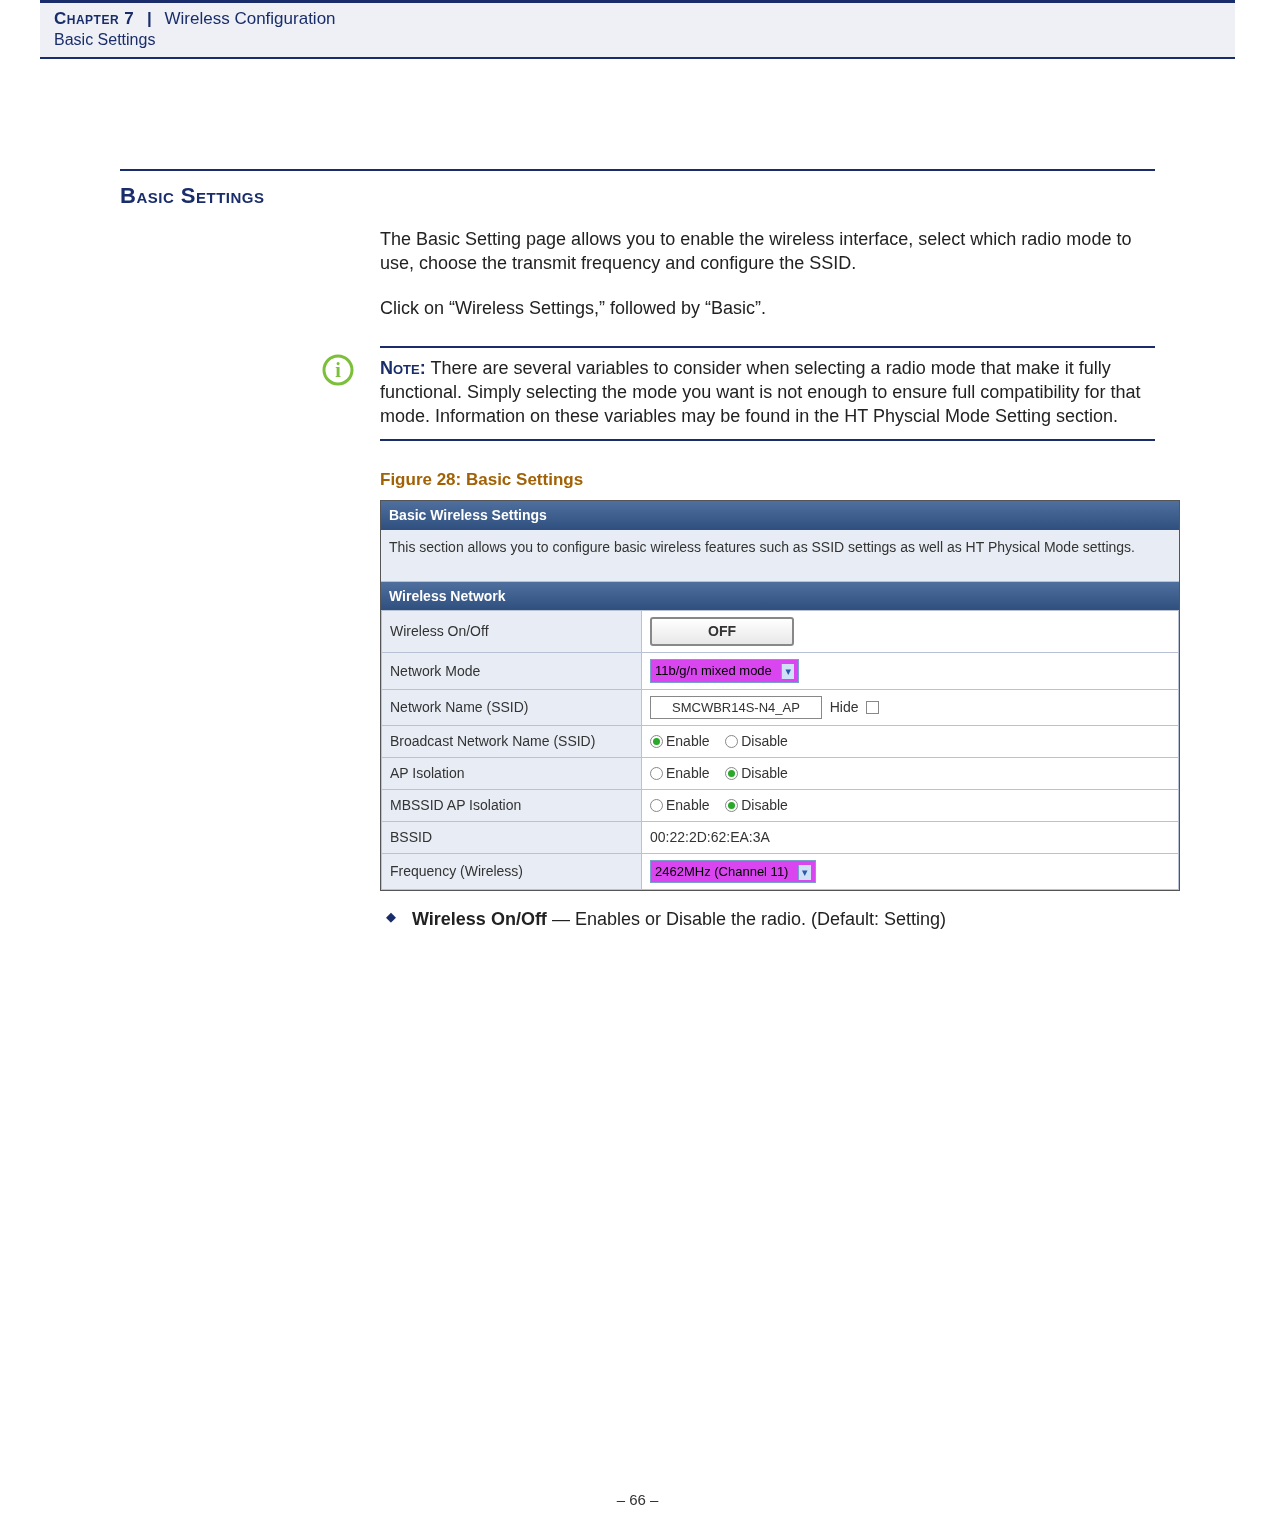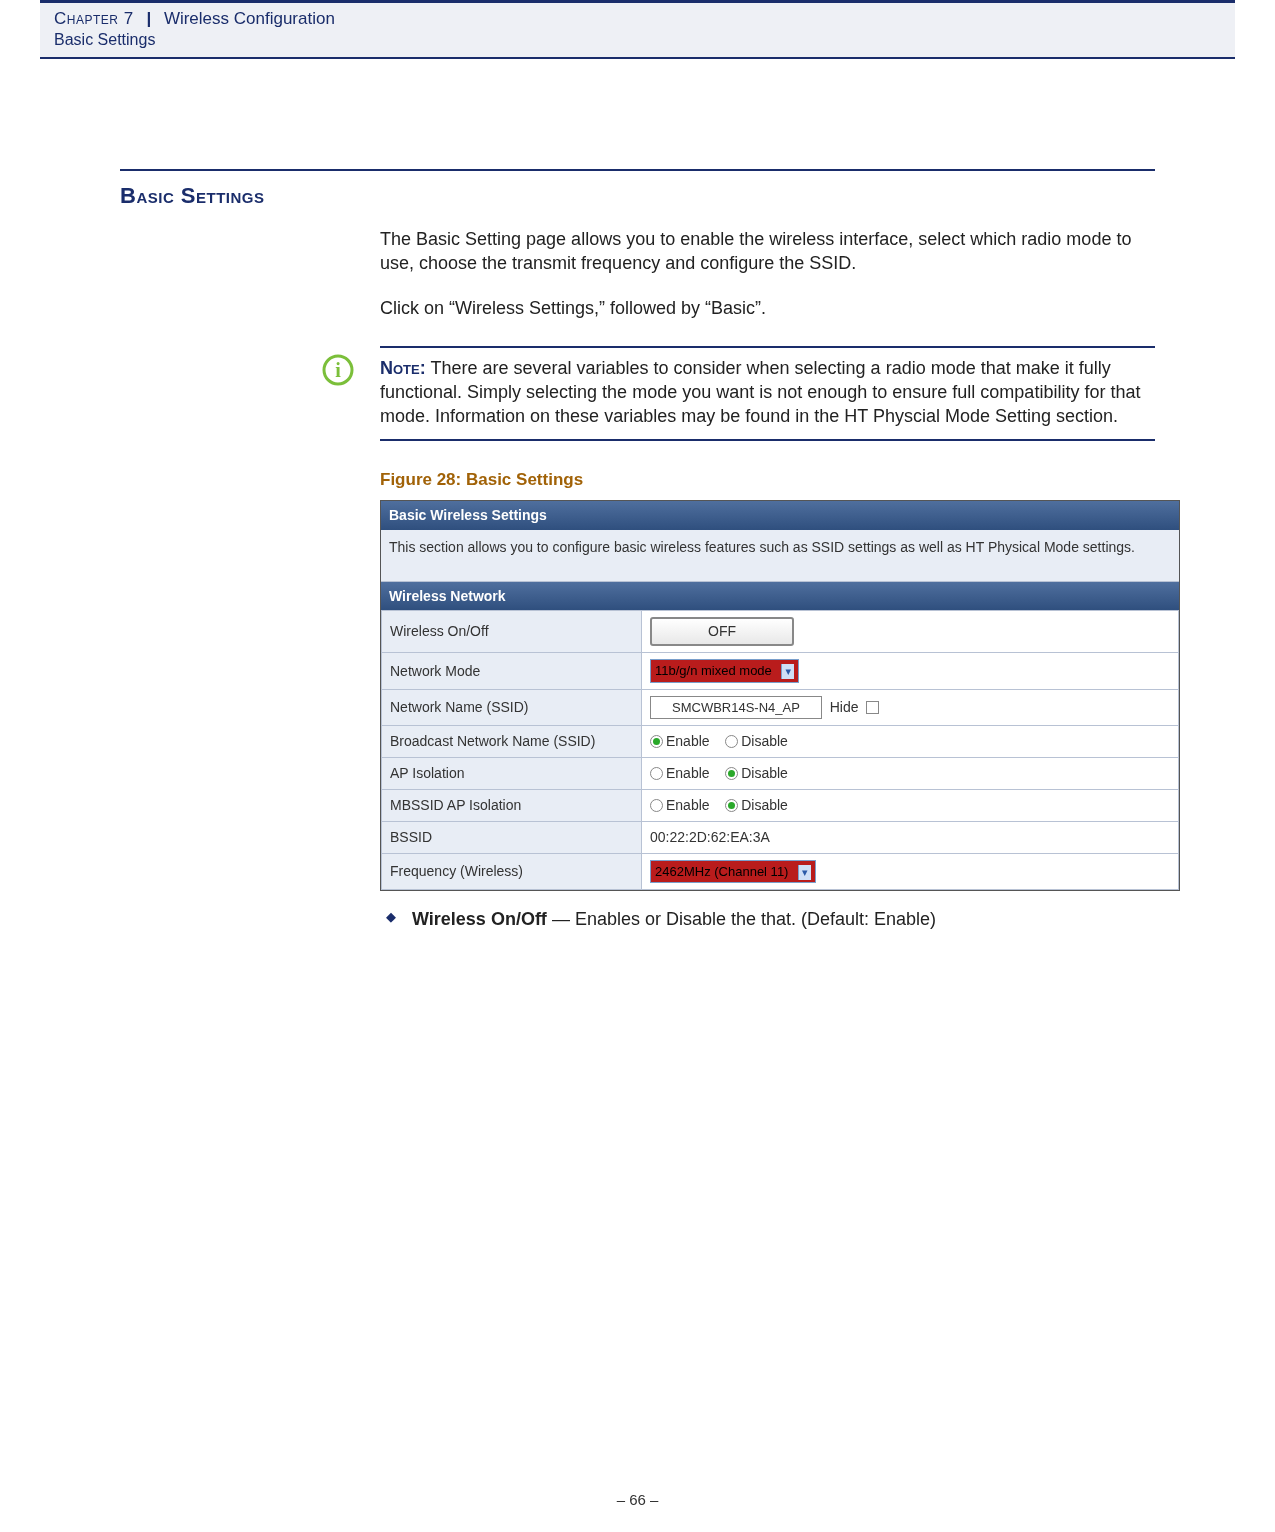--- a/index.html
+++ b/index.html
@@ -17,21 +17,21 @@
     border-top: 3px solid #1a2d6b;
     background: #eef0f5;
     padding: 6px 14px 8px;
     border-bottom: 2px solid #1a2d6b;
   }
   .header-line1 {
     font-size: 17px;
   }
   .header-chapter {
     color: #1a2d6b;
-    font-weight: normal;
+    font-weight: bold;
     font-variant: small-caps;
     letter-spacing: 0.5px;
     text-align: right;
   }
   .header-sep {
     color: #1a2d6b;
     font-weight: bold;
     margin: 0 8px;
   }
   .header-title {
@@ -124,28 +124,28 @@
     width: 260px;
   }
   .fig-table td.val-cell {
     background: #fff;
   }
   .off-btn {
     display: inline-block;
     border: 2px solid #888;
     border-radius: 3px;
     padding: 3px 56px;
-    font-weight: normal;
+    font-weight: bold;
     color: #333;
     background: linear-gradient(#fff,#e8e8e8);
   }
   .fake-select {
     display: inline-block;
     border: 1px solid #7a9fcc;
-    background: #b91c1c;
+    background: #d946ef;
     padding: 2px 4px;
     font-size: 13px;
     color: #000;
   }
   .fake-select .arrow {
     display: inline-block;
     background: #cfe0f7;
     border-left: 1px solid #7a9fcc;
     margin-left: 6px;
     padding: 0 3px;
@@ -309,21 +309,21 @@
             </span>
           </td>
         </tr>
       </tbody>
         </table>
     </div>
 
 
     <div class="bullet-list">
       <div class="bullet-item">
-        <span class="bullet-term">Wireless On/Off</span><span> — Enables or Disable the that. (Default: Enable)</span>
+        <span class="bullet-term">Wireless On/Off</span><span> — Enables or Disable the radio. (Default: Setting)</span>
       </div>
     </div>
 
   </div>
 </div>
 
 <div class="footer">
   <span>–  66  –</span>
 </div>
 

